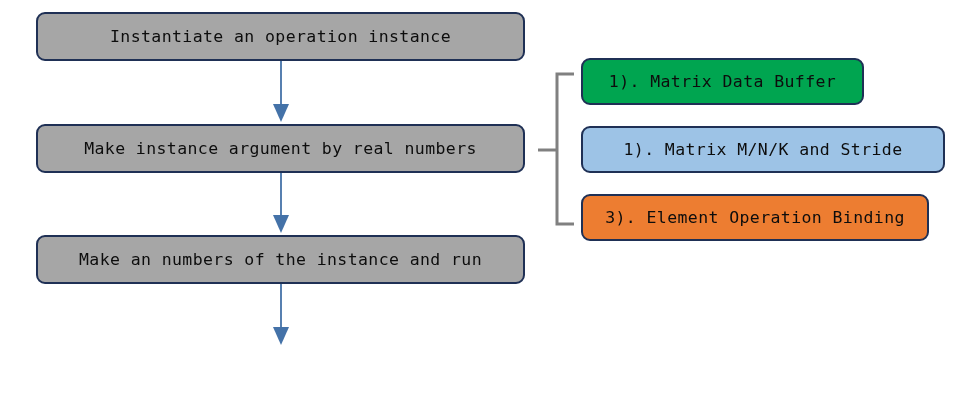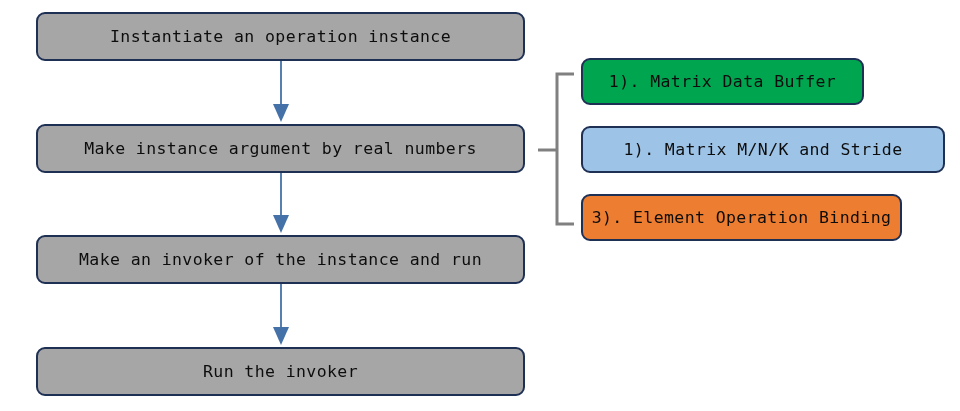--- a/index.html
+++ b/index.html
@@ -51,21 +51,21 @@
   .flow-box.b3 { top: 235px; }
   .flow-box.b4 { top: 347px; }
 
   
   .detail-box {
     left: 581px;
     height: 47px;
   }
   .detail-box.d1 { top: 58px;  width: 283px; background: #00a550; }
   .detail-box.d2 { top: 126px; width: 364px; background: #9dc3e6; }
-  .detail-box.d3 { top: 194px; width: 321px; background: #ed7d31; }
+  .detail-box.d3 { top: 194px; width: 348px; background: #ed7d31; }
 
   
   .connector {
     position: absolute;
     left: 0; top: 0;
     width: 960px;
     height: 411px;
     overflow: visible;
     pointer-events: none;
   }
@@ -98,24 +98,21 @@
     </g>
   </svg>
 
   <div class="node flow-box b1">
     <span>Instantiate an operation instance</span>
   </div>
   <div class="node flow-box b2">
     <span>Make instance argument by real numbers</span>
   </div>
   <div class="node flow-box b3">
-    <span>Make an invoker of the instance and run</span>
-  </div>
-  <div class="node flow-box b4">
-    <span>Run the invoker</span>
+    <span>Make an numbers of the instance and run</span>
   </div>
 
   <div class="node detail-box d1">
     <span>1). Matrix Data Buffer</span>
   </div>
   <div class="node detail-box d2">
     <span>1). Matrix M/N/K and Stride</span>
   </div>
   <div class="node detail-box d3">
     <span>3). Element Operation Binding</span>

